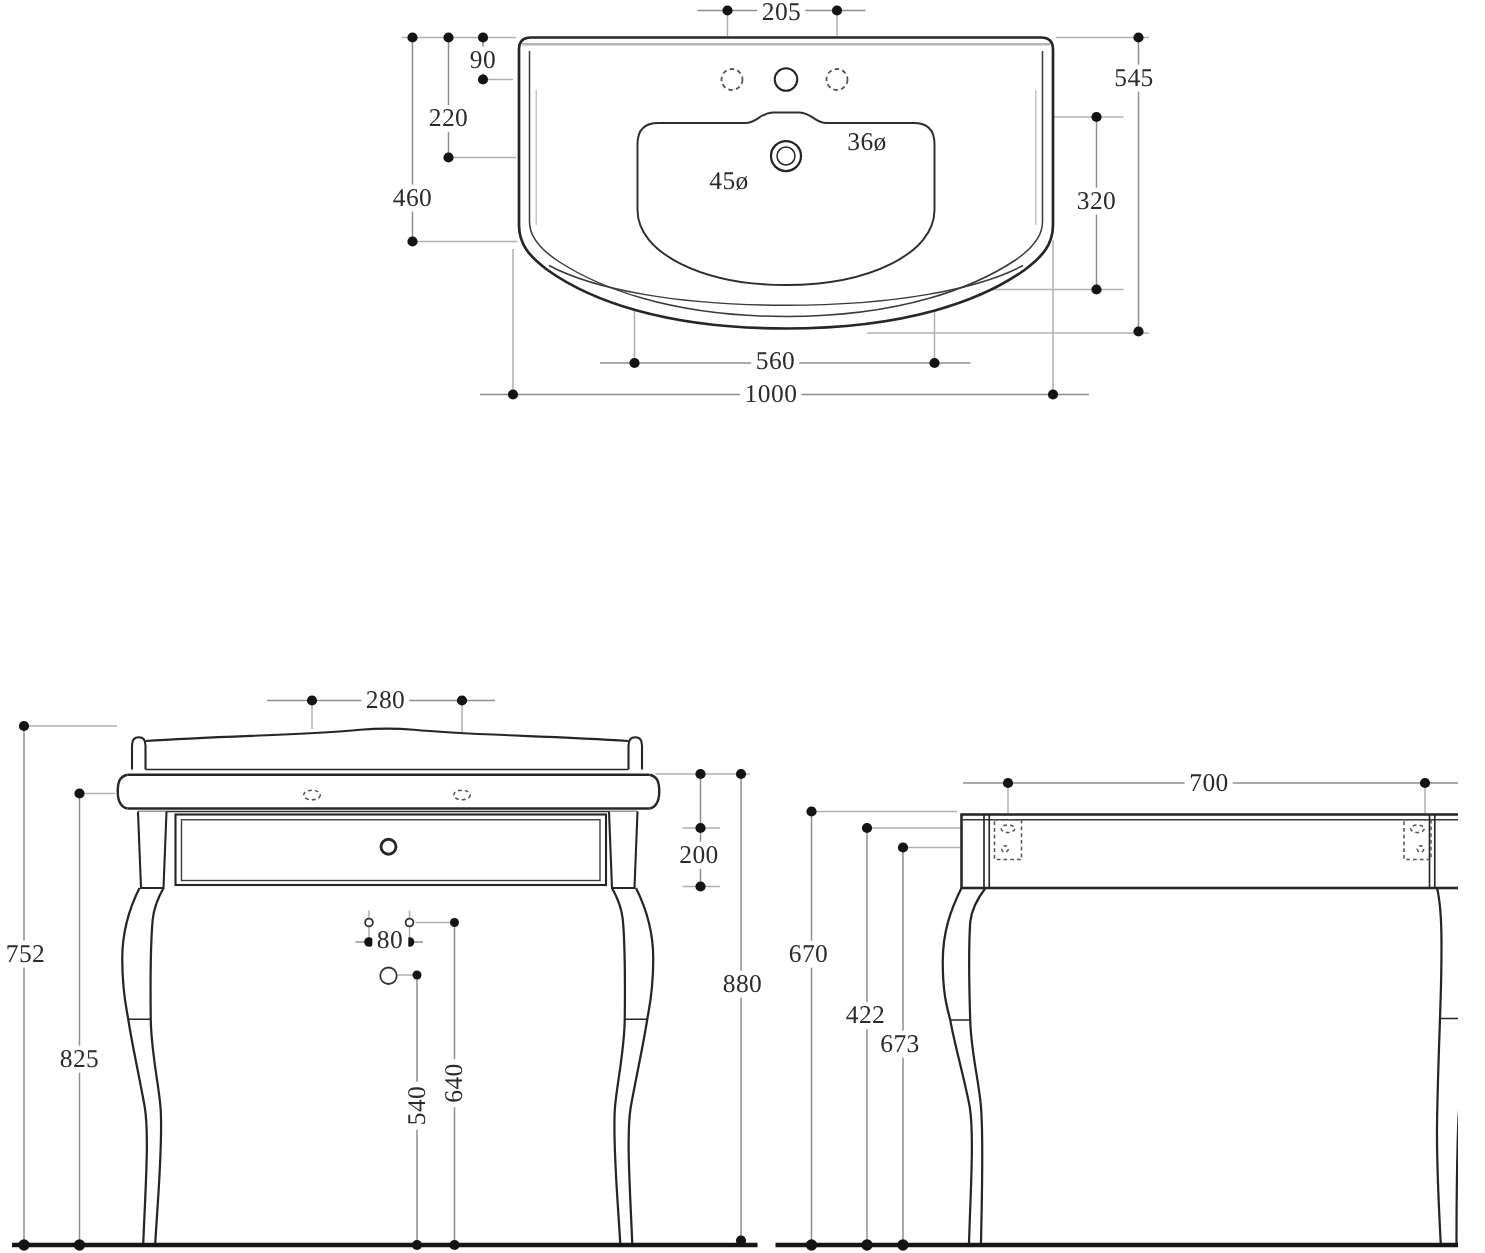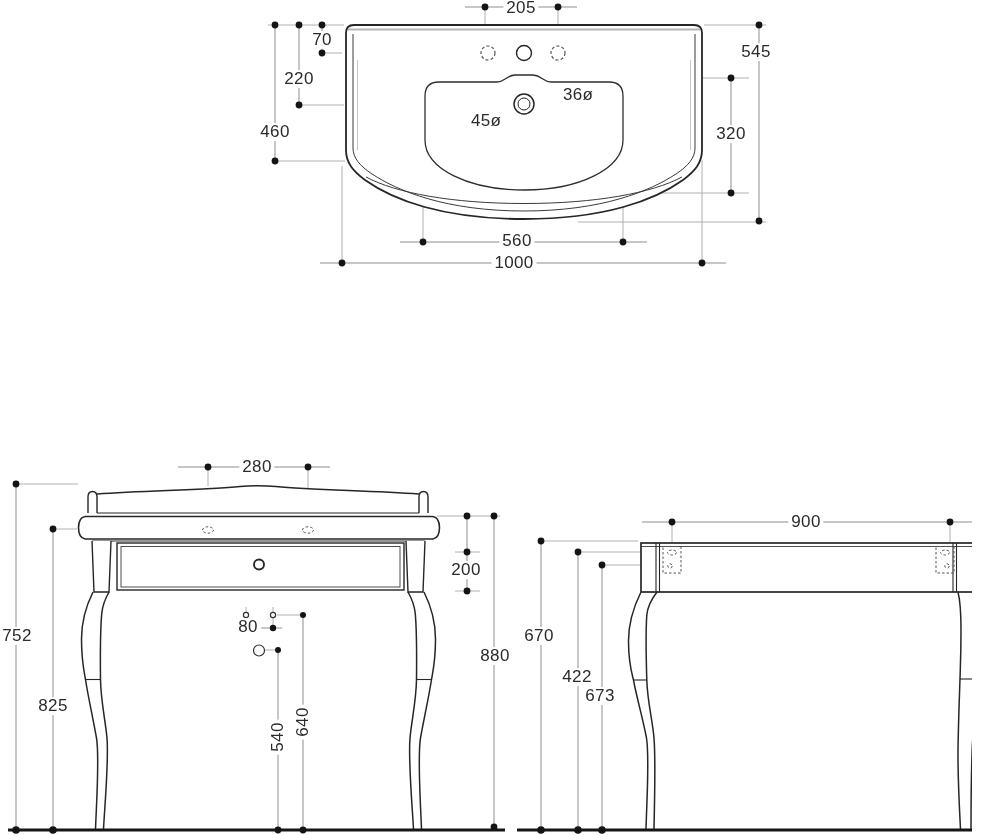--- a/index.html
+++ b/index.html
@@ -1,20 +1,20 @@
 <!DOCTYPE html>
 <html><head>
 <meta charset="utf-8">
 <style>
   html,body{margin:0;padding:0;background:#fff;}
   #canvas{
     position:relative;
     width:972px;height:835px;
     background:#fff;
-    font-family:Liberation Sans, sans-serif;
+    font-family:Liberation Serif, serif;
     overflow:hidden;
   }
   #canvas svg{position:absolute;left:0;top:0;}
   .dim{
     position:absolute;
     transform:translate(-50%,-50%);
     background:#fff;
     color:#2b2b2b;
     font-size:17px;
     line-height:1.05;
@@ -251,37 +251,37 @@
           <circle cx="541" cy="830" r="3.8"></circle>
       <circle cx="578" cy="552" r="3.4"></circle>
           <circle cx="578" cy="830" r="3.8"></circle>
       <circle cx="602" cy="565" r="3.4"></circle>
           <circle cx="602" cy="830" r="3.8"></circle>
     </g>
   </g>
 </svg>
 
 <div class="dim" style="left:521px;top:8px">205</div>
-<div class="dim" style="left:322px;top:40px">70</div>
+<div class="dim" style="left:322px;top:40px">90</div>
 <div class="dim" style="left:299px;top:79px">220</div>
 <div class="dim" style="left:275px;top:132px">460</div>
 <div class="dim" style="left:756px;top:52px">545</div>
 <div class="dim" style="left:731px;top:134px">320</div>
 <div class="dim nobg" style="left:578px;top:95px">36ø</div>
 <div class="dim nobg" style="left:486px;top:121px">45ø</div>
 <div class="dim" style="left:517px;top:241px">560</div>
 <div class="dim" style="left:514px;top:263px">1000</div>
 
 <div class="dim" style="left:257px;top:467px">280</div>
 <div class="dim" style="left:17px;top:636px">752</div>
 <div class="dim" style="left:53px;top:706px">825</div>
 <div class="dim" style="left:466px;top:570px">200</div>
 <div class="dim" style="left:495px;top:656px">880</div>
-<div class="dim" style="left:248px;top:627px">80</div>
+<div class="dim" style="left:260px;top:627px">80</div>
 <div class="dim rot" style="left:278px;top:737px">540</div>
 <div class="dim rot" style="left:303px;top:722px">640</div>
 
-<div class="dim" style="left:806px;top:522px">900</div>
+<div class="dim" style="left:806px;top:522px">700</div>
 <div class="dim" style="left:539px;top:636px">670</div>
 <div class="dim" style="left:577px;top:677px">422</div>
 <div class="dim" style="left:600px;top:696px">673</div>
 
 </div>
 
 </body></html>

